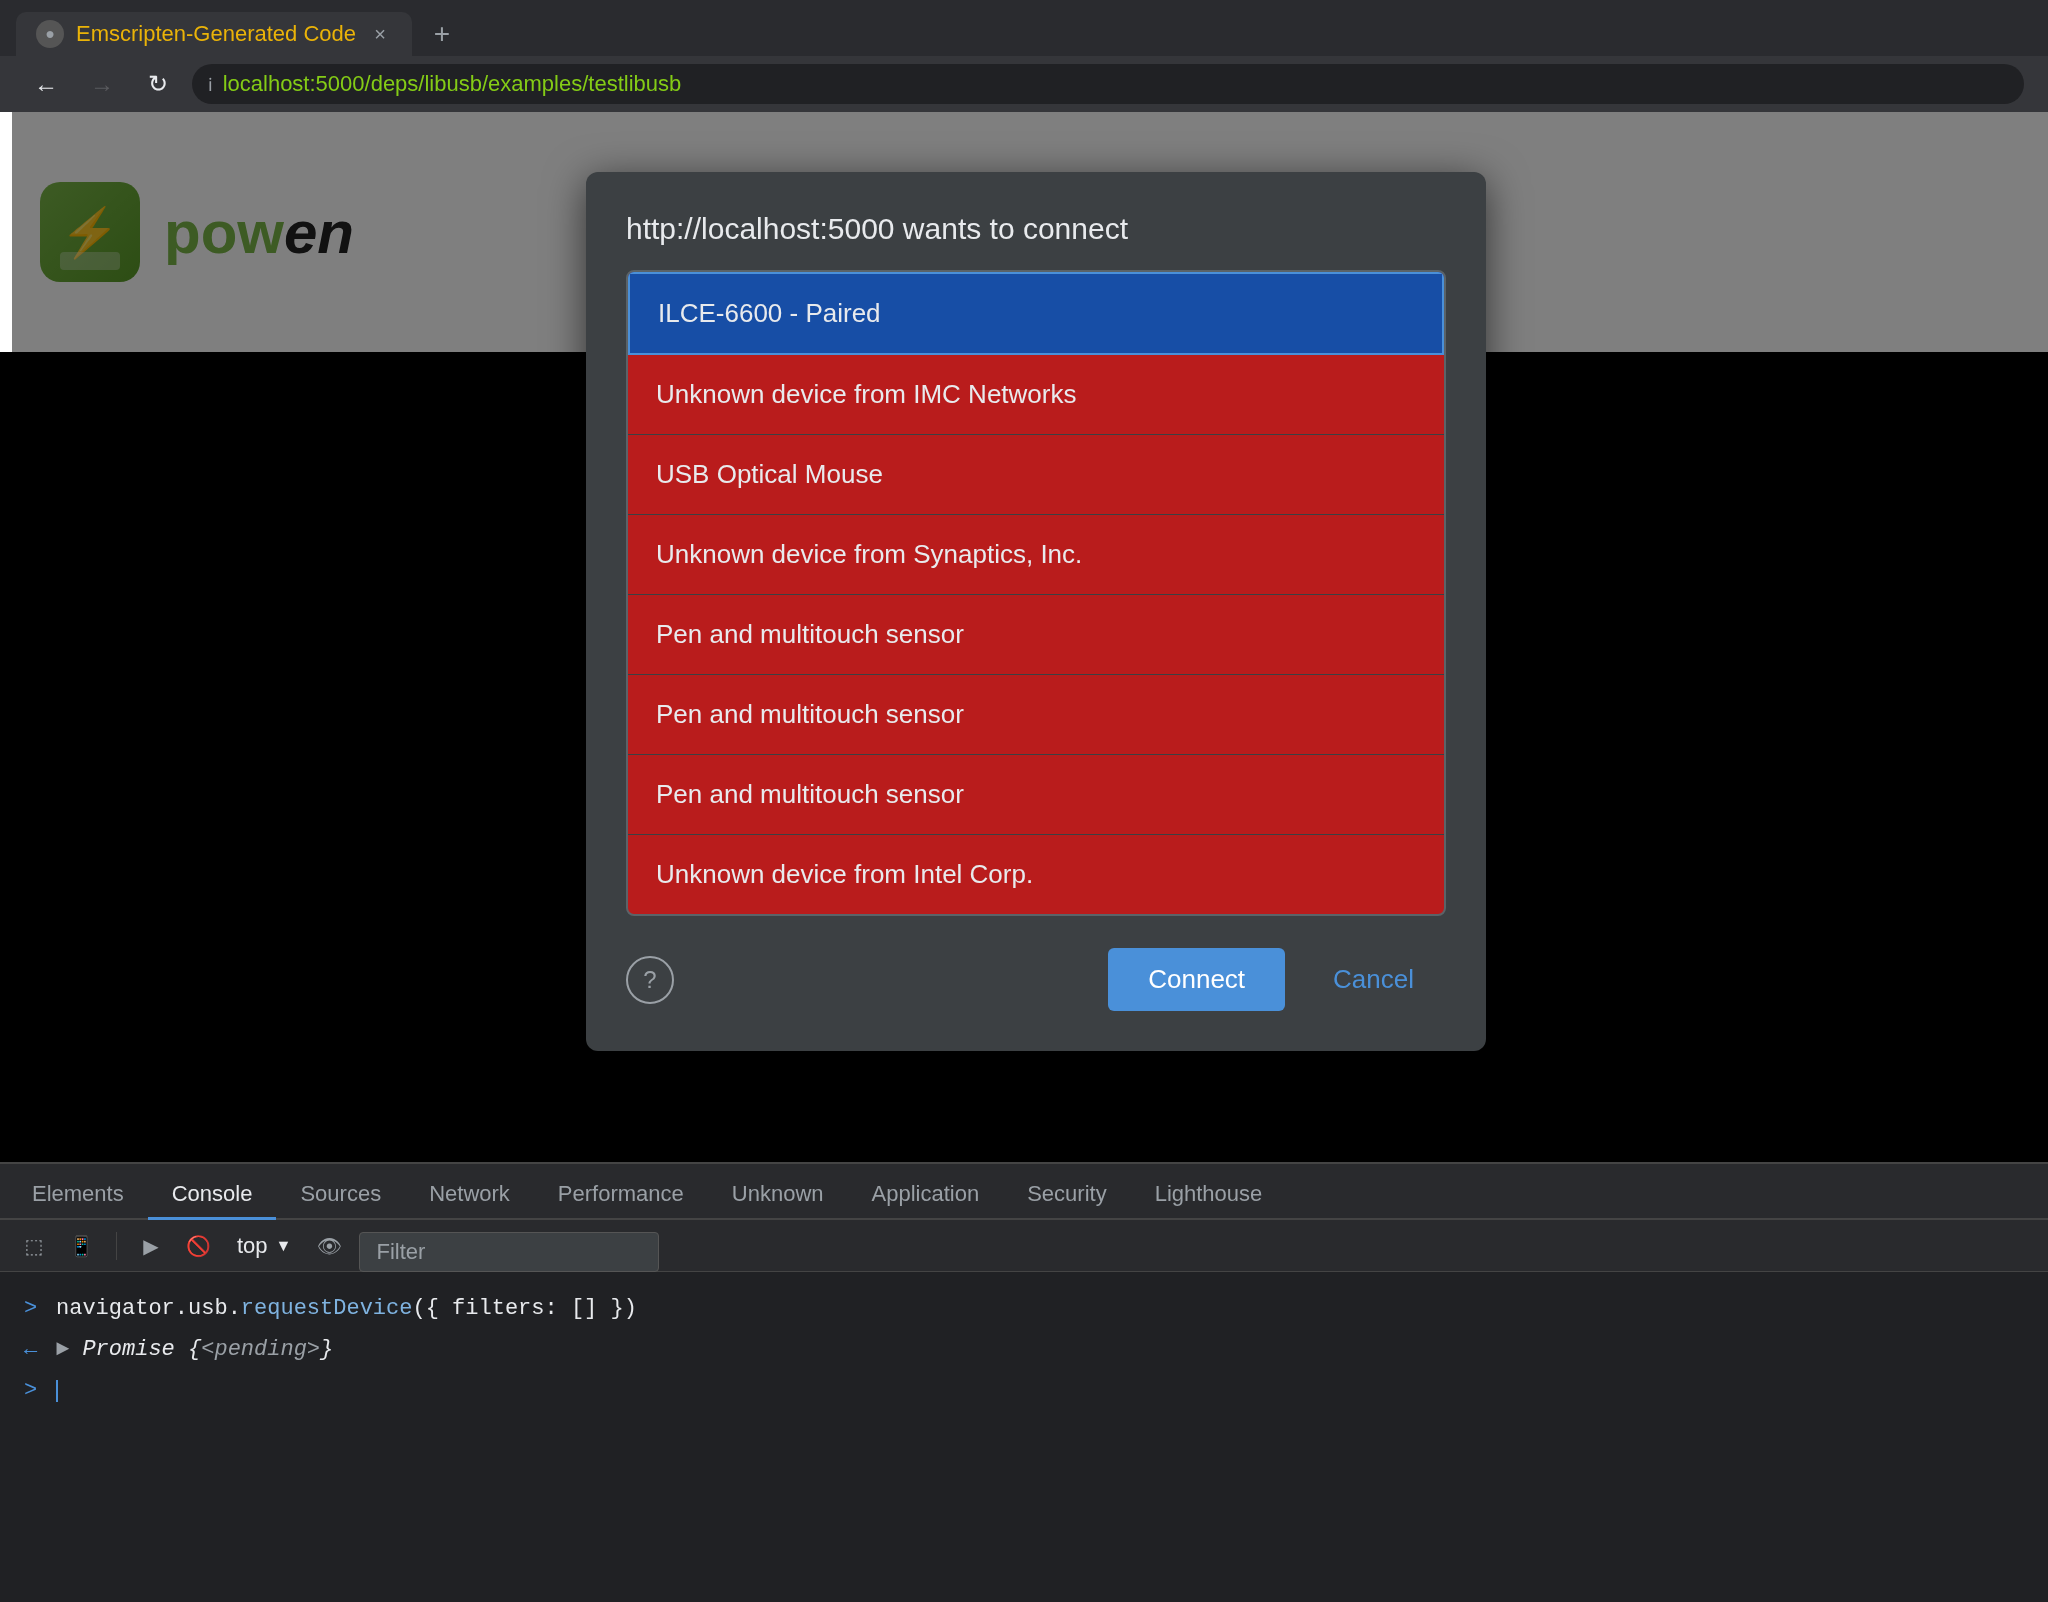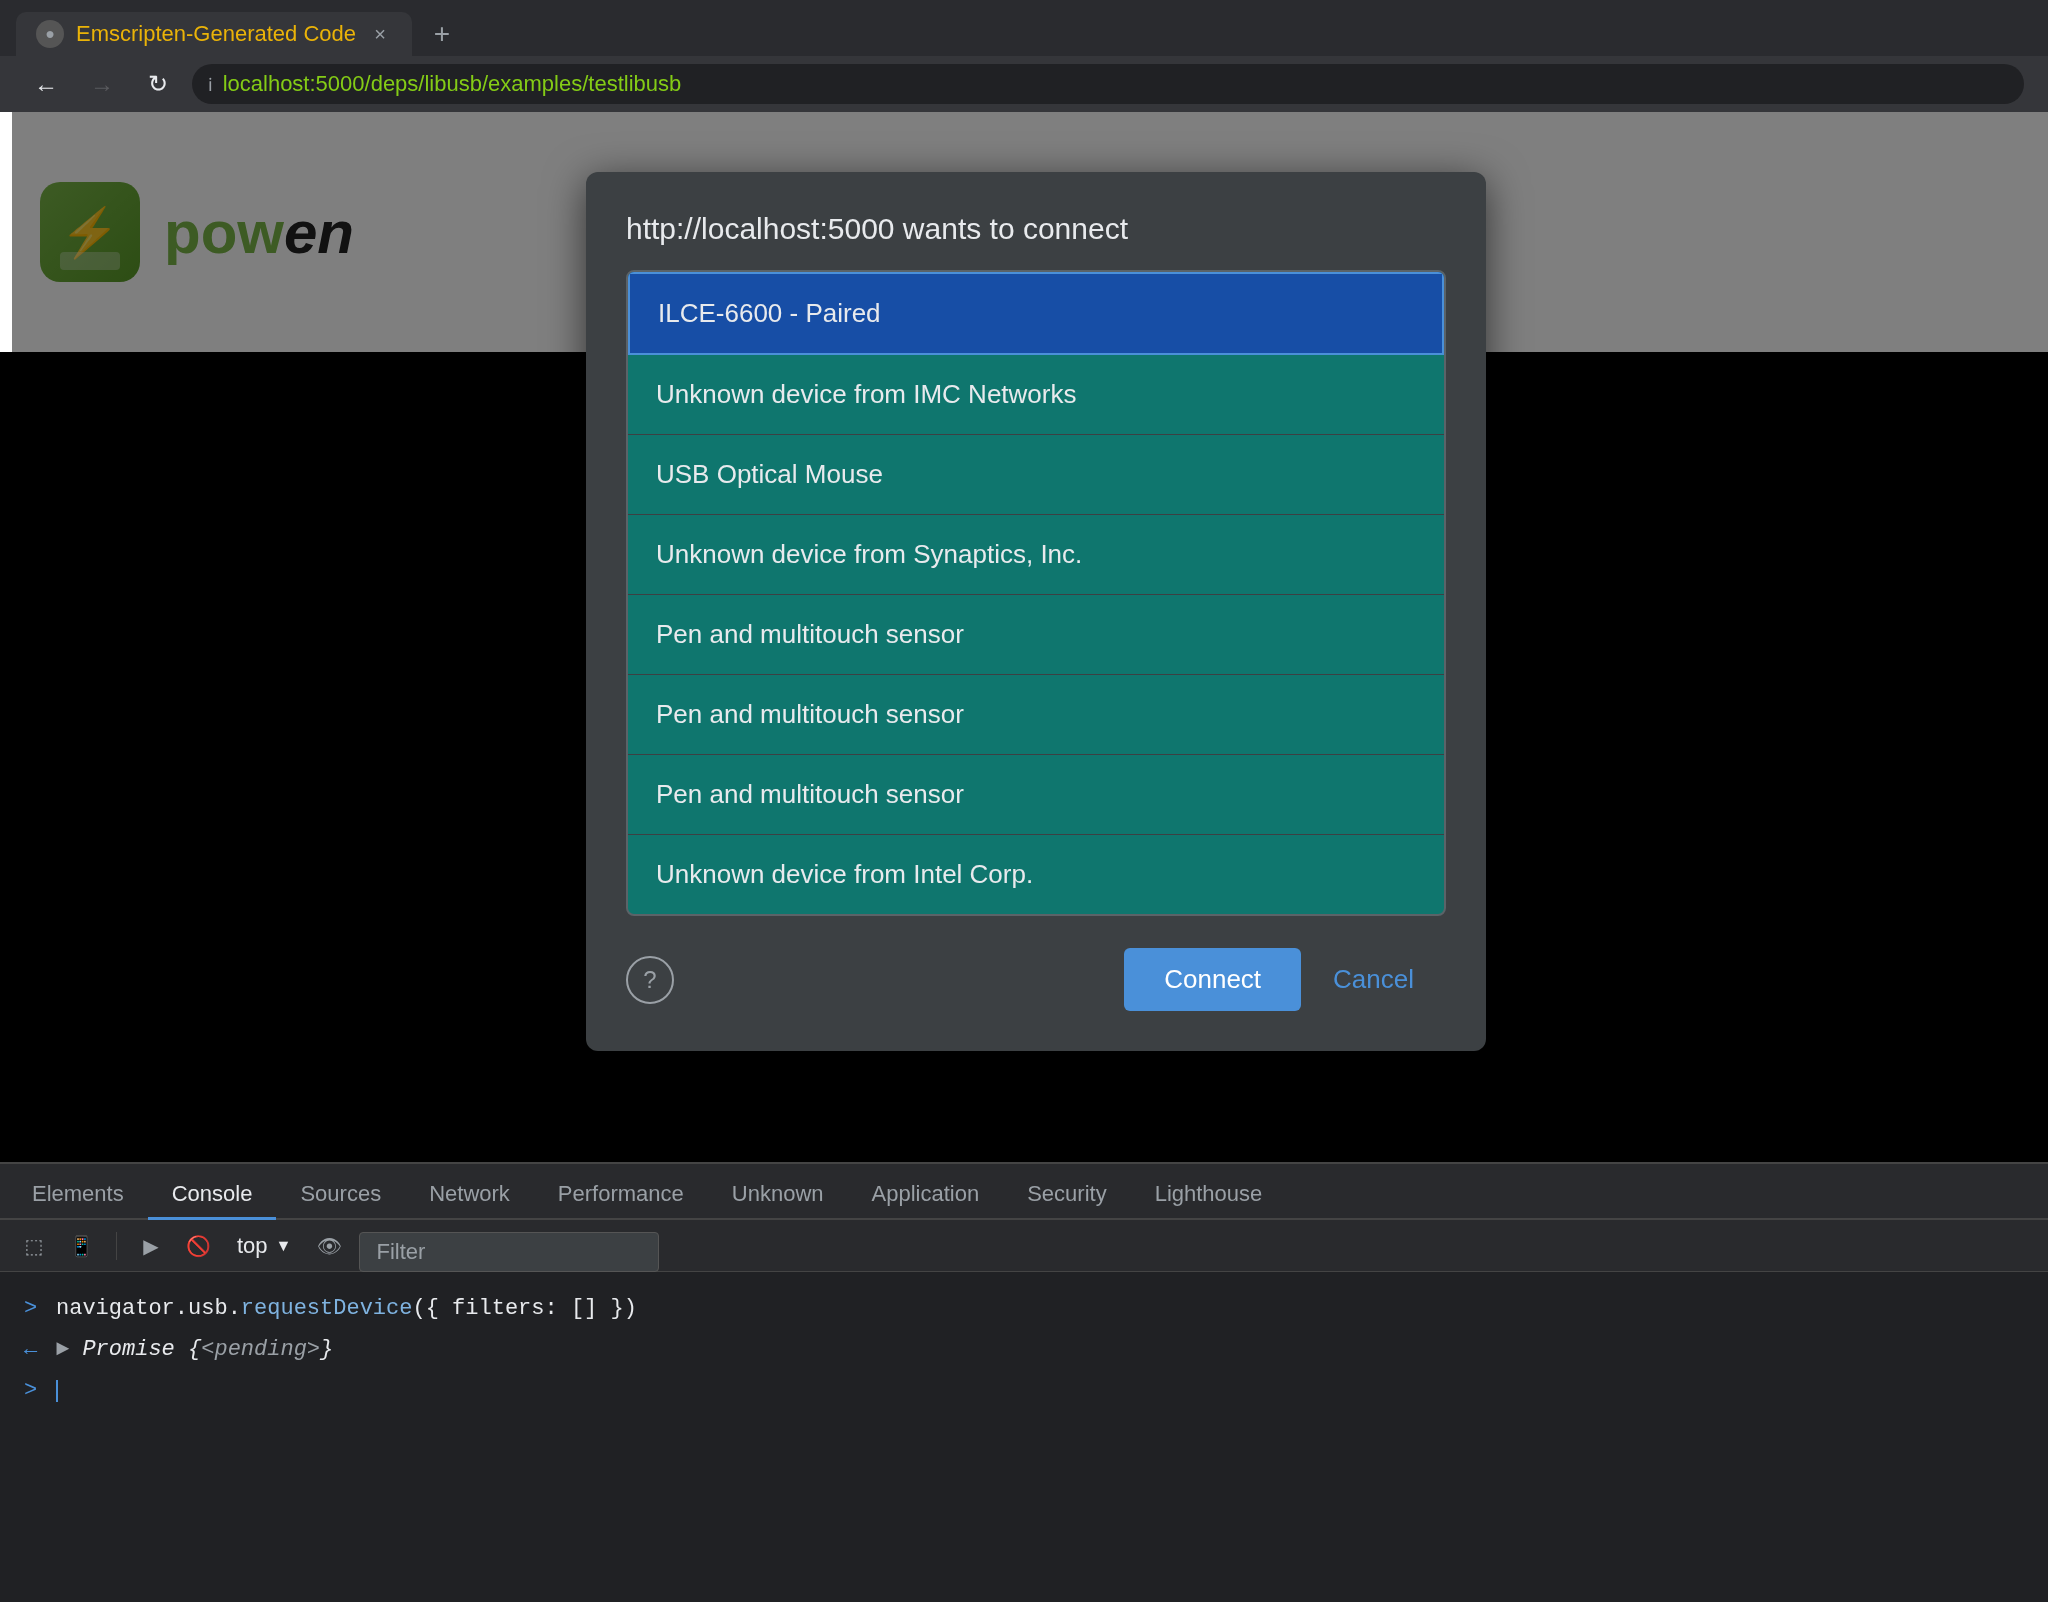--- a/index.html
+++ b/index.html
@@ -223,21 +223,21 @@
     }
 
     .dialog-title {
       color: #e8eaed;
       font-size: 30px;
       font-weight: 400;
       margin-bottom: 24px;
     }
 
     .device-list {
-      background: #0f766e;
+      background: #b91c1c;
       border: 2px solid #5b6368;
       border-radius: 8px;
       overflow: hidden;
       margin-bottom: 32px;
     }
 
     .device-item {
       padding: 24px 28px;
       color: #e8eaed;
       font-size: 26px;
@@ -266,20 +266,21 @@
       color: #9aa0a6;
       display: flex;
       align-items: center;
       justify-content: center;
       font-size: 24px;
       cursor: pointer;
     }
 
     .dialog-buttons {
       display: flex;
+      gap: 16px;
     }
 
     .btn-connect {
       background: #4a90d9;
       color: #fff;
       border: none;
       border-radius: 6px;
       padding: 16px 40px;
       font-size: 26px;
       cursor: pointer;

